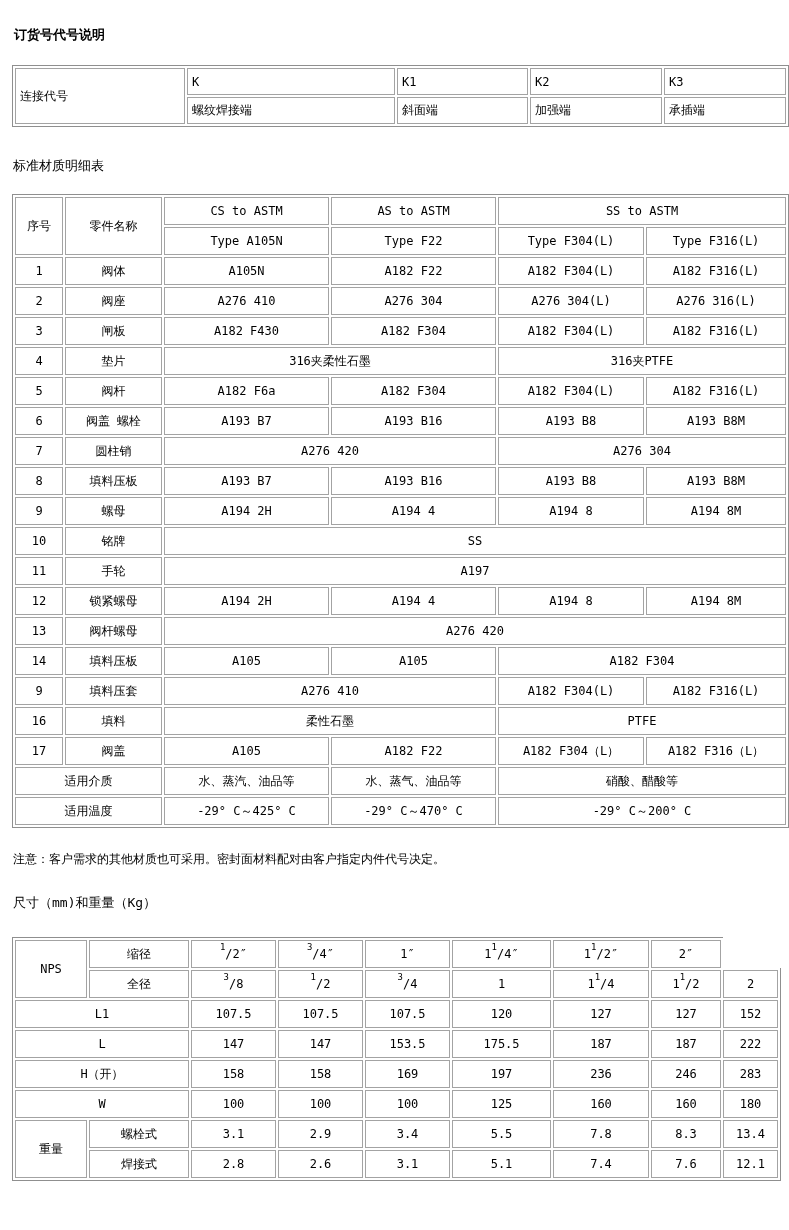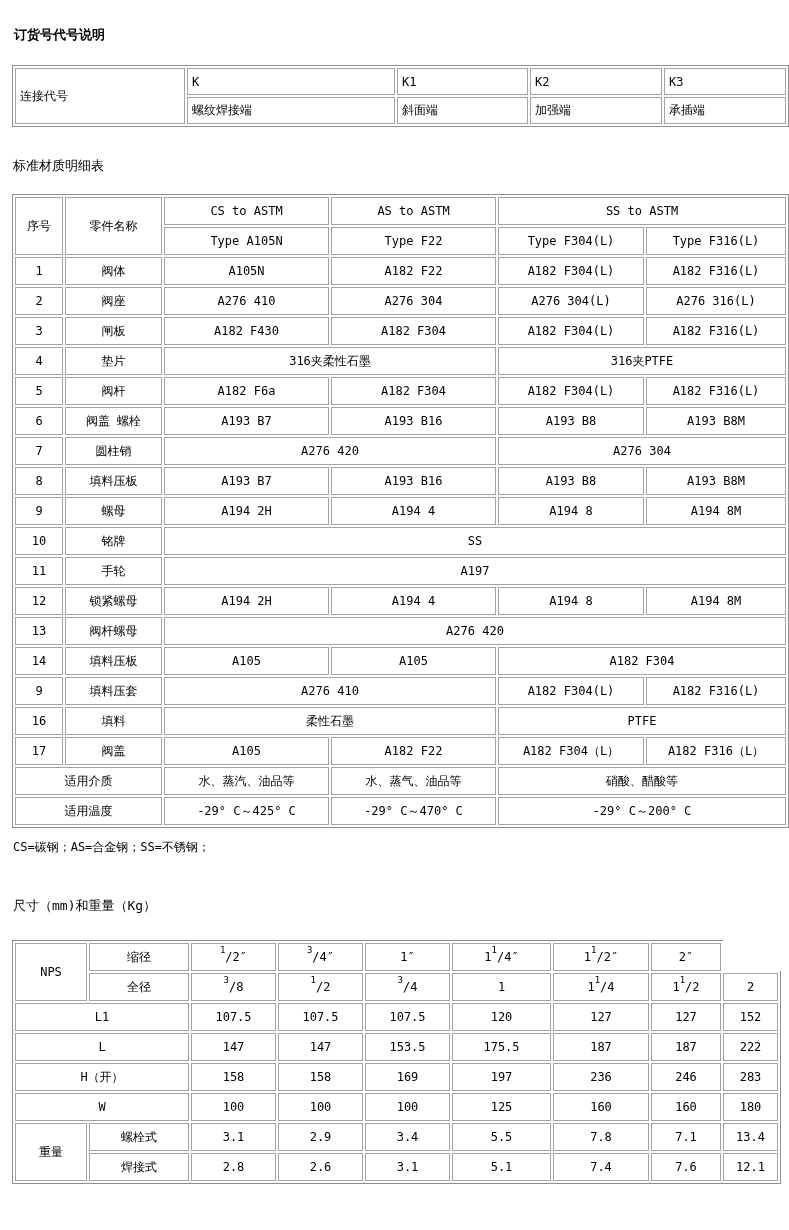--- a/index.html
+++ b/index.html
@@ -6,21 +6,21 @@
   body {
     font-family:"DejaVu Sans Mono","Liberation Mono",monospace;
     font-size:12px; color:#000000;
   }
   .page { width:736px; height:1230px; box-sizing:border-box; padding:26px 0 0 12px; }
 
   .doc-title  { font-weight:bold; font-size:13px; margin:0 0 0 2px; }
   .sec-title  { font-weight:normal; font-size:13px; margin-top:30px; margin-left:1px; }
   .note-line  { font-weight:normal; font-size:12px; margin-top:23px; margin-left:1px; }
   .note-line2 { margin-top:11px; }
-  .sec-title3 { margin-top:41px; }
+  .sec-title3 { margin-top:26px; }
 
   table {
     table-layout:fixed;
     border-collapse:separate;
     border-spacing:2px;
     border:1px solid #8f8f8f;
     empty-cells:hide;
   }
   td {
     border:1px solid #a3a3a3;
@@ -228,21 +228,21 @@
         </tr>
         <tr>
           <td colspan="2">适用温度</td>
           <td>-29° C～425° C</td>
           <td>-29° C～470° C</td>
           <td colspan="2">-29° C～200° C</td>
         </tr>
       </tbody>
     </table>
 
-  <div class="note-line note-line2">CS=碳钢；AS=合金钢；SS=不锈钢；</div>
+  <div class="note-line">注意：客户需求的其他材质也可采用。密封面材料配对由客户指定内件代号决定。</div>
 
   <div class="sec-title sec-title3">尺寸（mm)和重量（Kg）</div>
 
   <div class="t3wrap">
     <table class="tbl-dim" id="t-dimensions">
         <colgroup>
           <col style="width: 72px;">
           <col style="width: 100px;">
           <col style="width: 85px;">
           <col style="width: 85px;">
@@ -315,21 +315,21 @@
             <td>180</td>
           </tr>
           <tr>
             <td rowspan="2">重量</td>
             <td>螺栓式</td>
             <td>3.1</td>
             <td>2.9</td>
             <td>3.4</td>
             <td>5.5</td>
             <td>7.8</td>
-            <td>7.1</td>
+            <td>8.3</td>
             <td>13.4</td>
           </tr>
           <tr>
             <td>焊接式</td>
             <td>2.8</td>
             <td>2.6</td>
             <td>3.1</td>
             <td>5.1</td>
             <td>7.4</td>
             <td>7.6</td>

